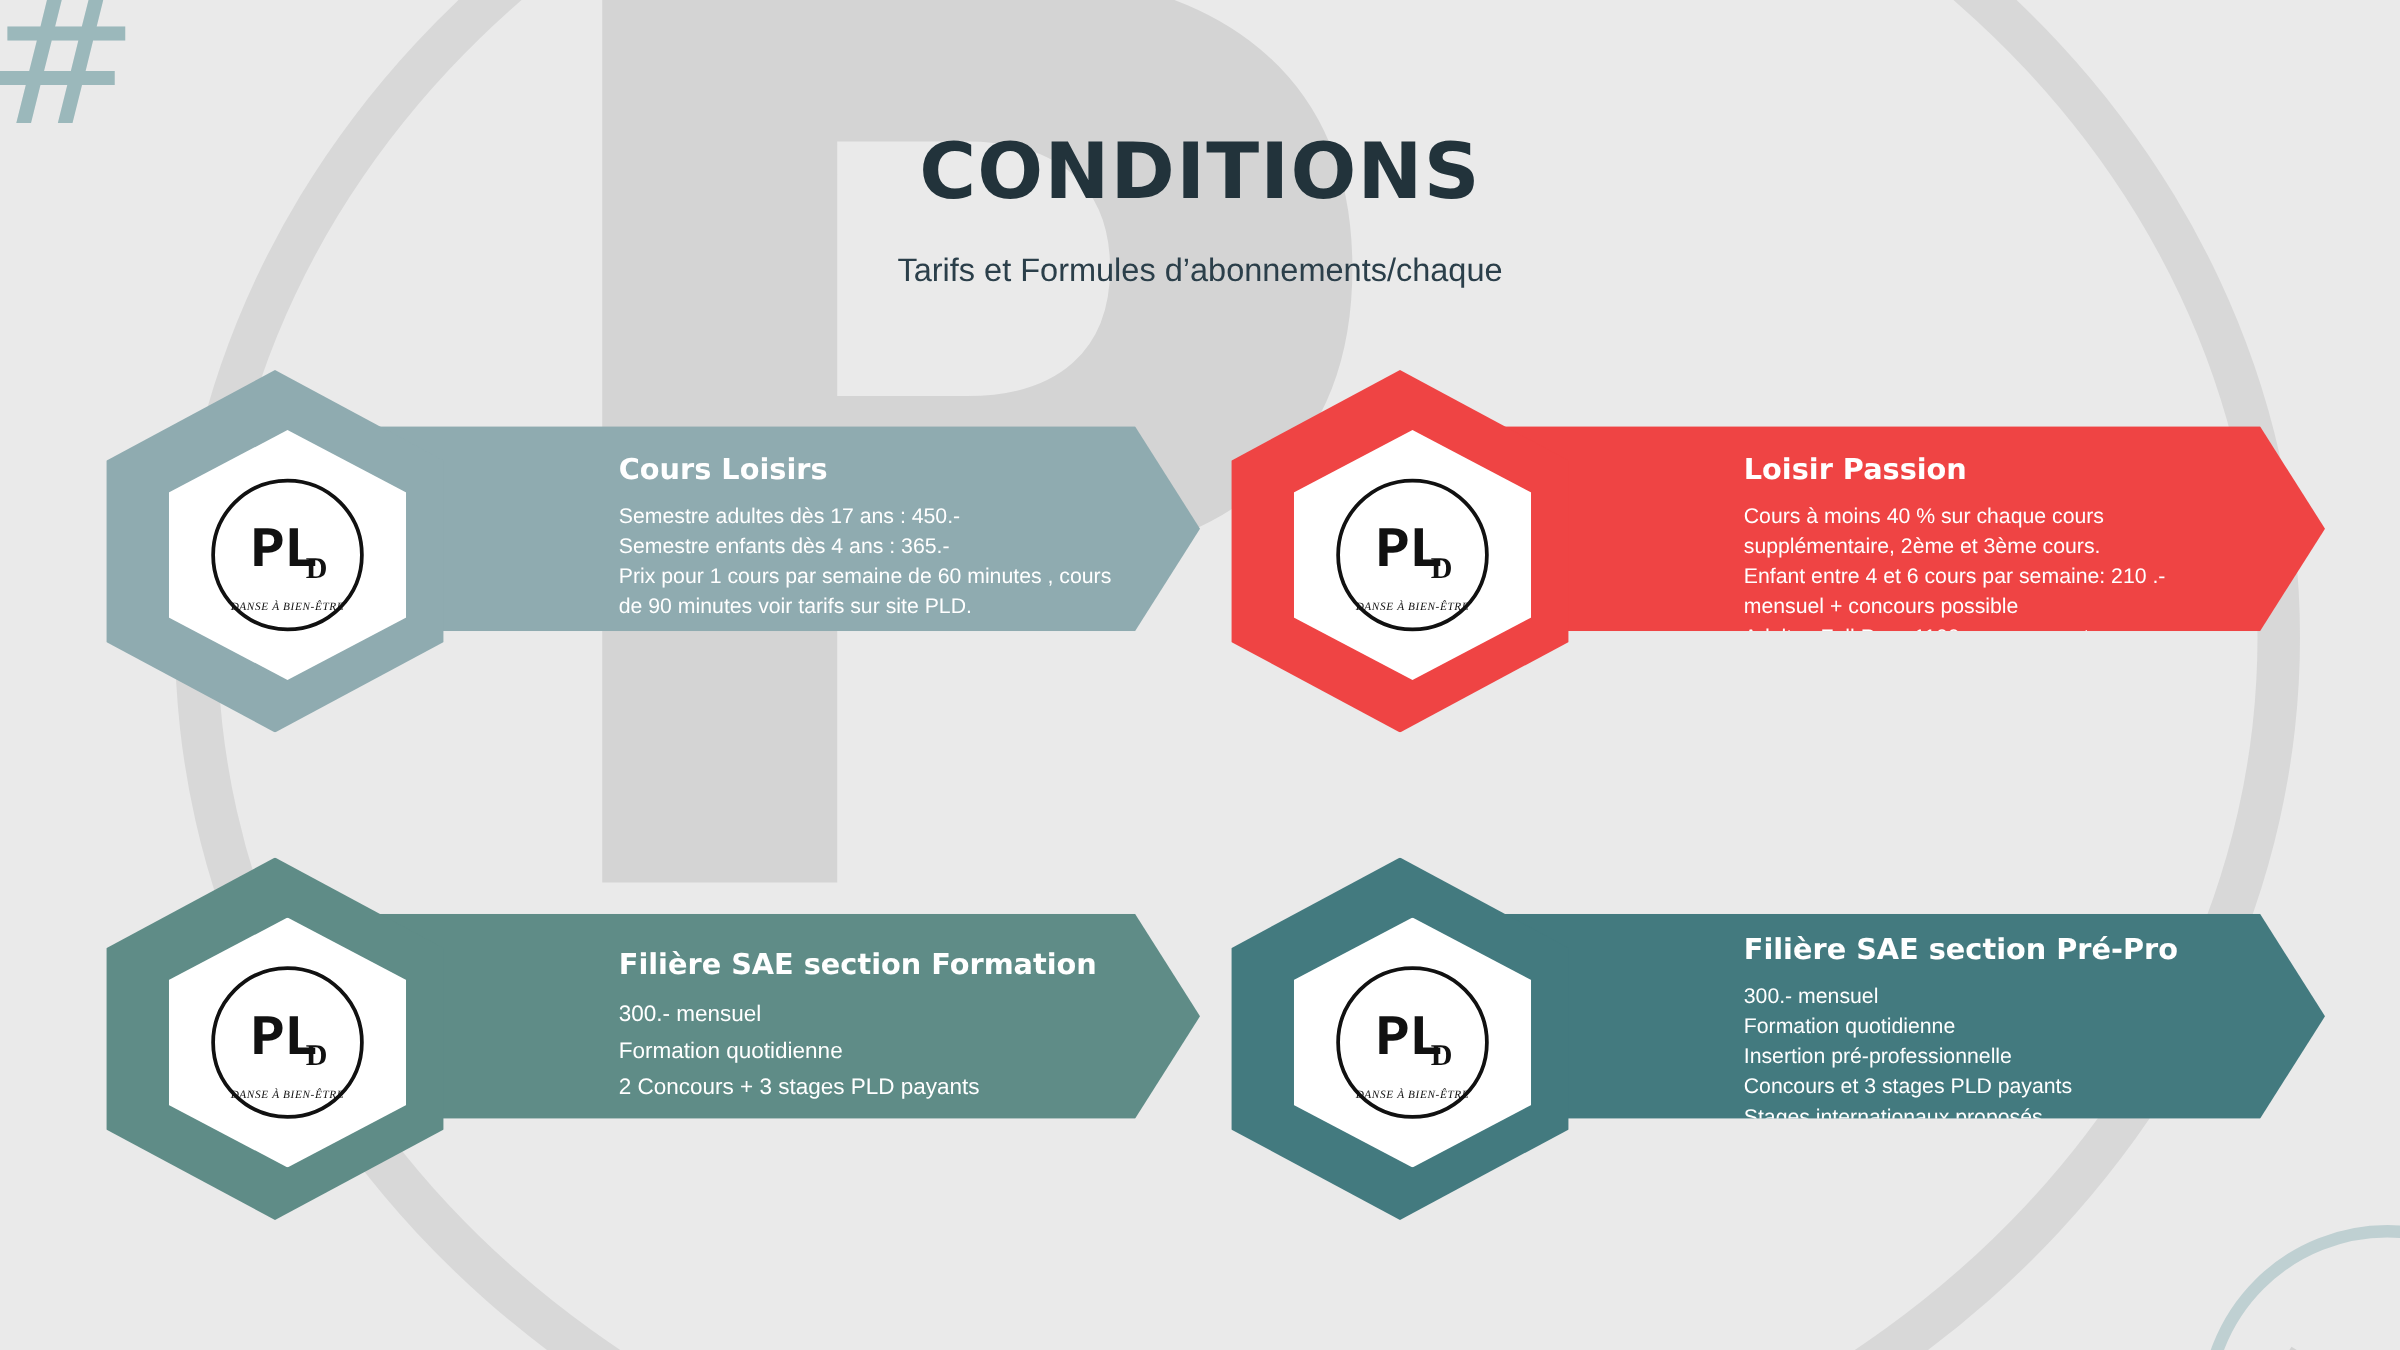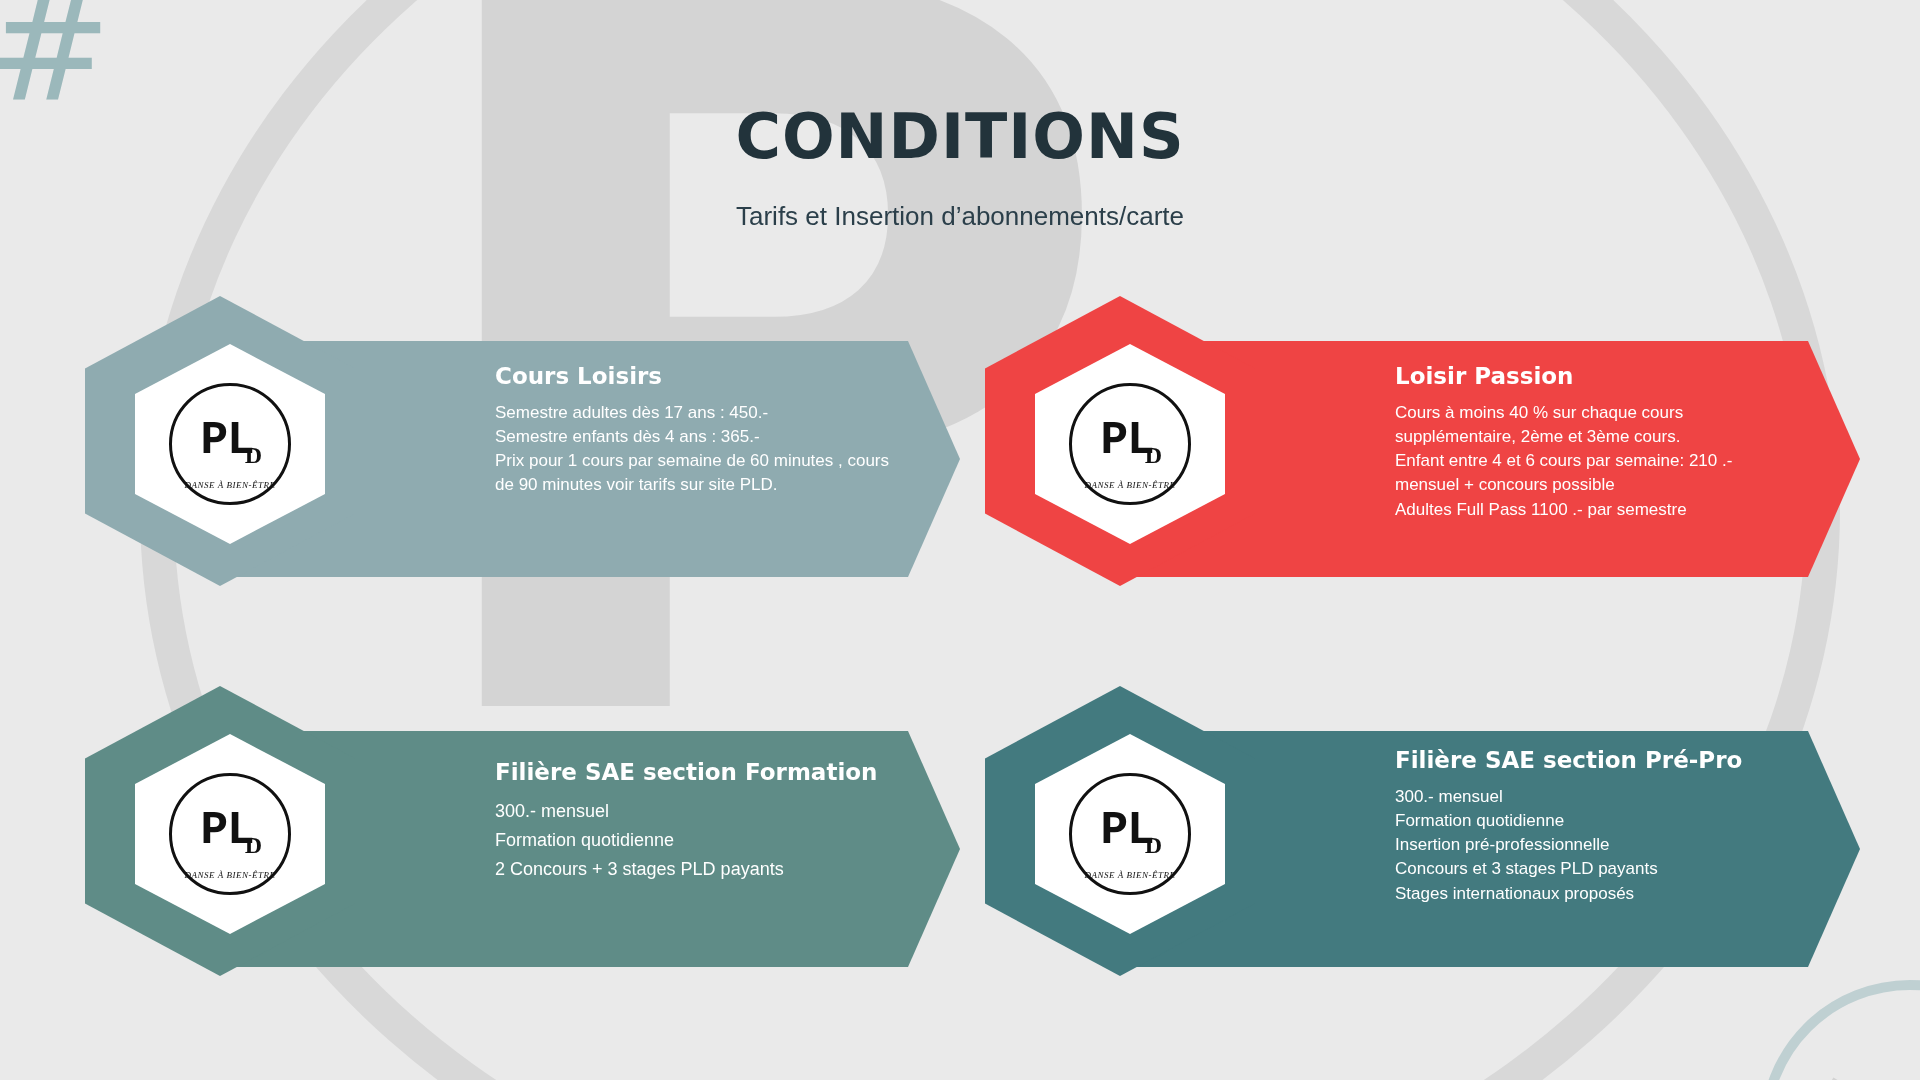--- a/index.html
+++ b/index.html
@@ -122,21 +122,21 @@
   }
   .card-left  { left: 85px;  width: 875px; }
   .card-right { left: 985px; width: 875px; }
 
   
   .banner {
     position: absolute;
     top: 45px;
     left: 150px;
     right: 0;
-    height: 236px;
+    height: 164px;
     clip-path: polygon(0 0, calc(100% - 52px) 0, 100% 50%, calc(100% - 52px) 100%, 0 100%);
     padding: 22px 60px 20px 260px;
     color: #ffffff;
   }
 
   
   .hex-tab {
     position: absolute;
     top: 0;
     left: 0;
@@ -233,21 +233,21 @@
   <div class="bg-layer">
     <div class="bg-ring"></div>
     <div class="bg-p">P</div>
     <div class="bg-hash">#</div>
     <div class="bg-word">BIEN-ÊTRE</div>
     <div class="bg-ring2"></div>
   </div>
 
   <div class="header">
     <div class="title">CONDITIONS</div>
-    <div class="subtitle">Tarifs et  Insertion d’abonnements/carte</div>
+    <div class="subtitle">Tarifs et  Formules d’abonnements/chaque</div>
   </div>
 
   <div class="cards">
 
     <div class="row">
 
       <div class="card card-left c1">
         <div class="banner">
           <div class="card-title">Cours Loisirs</div>
           <div class="card-body">Semestre adultes dès 17 ans : 450.-

